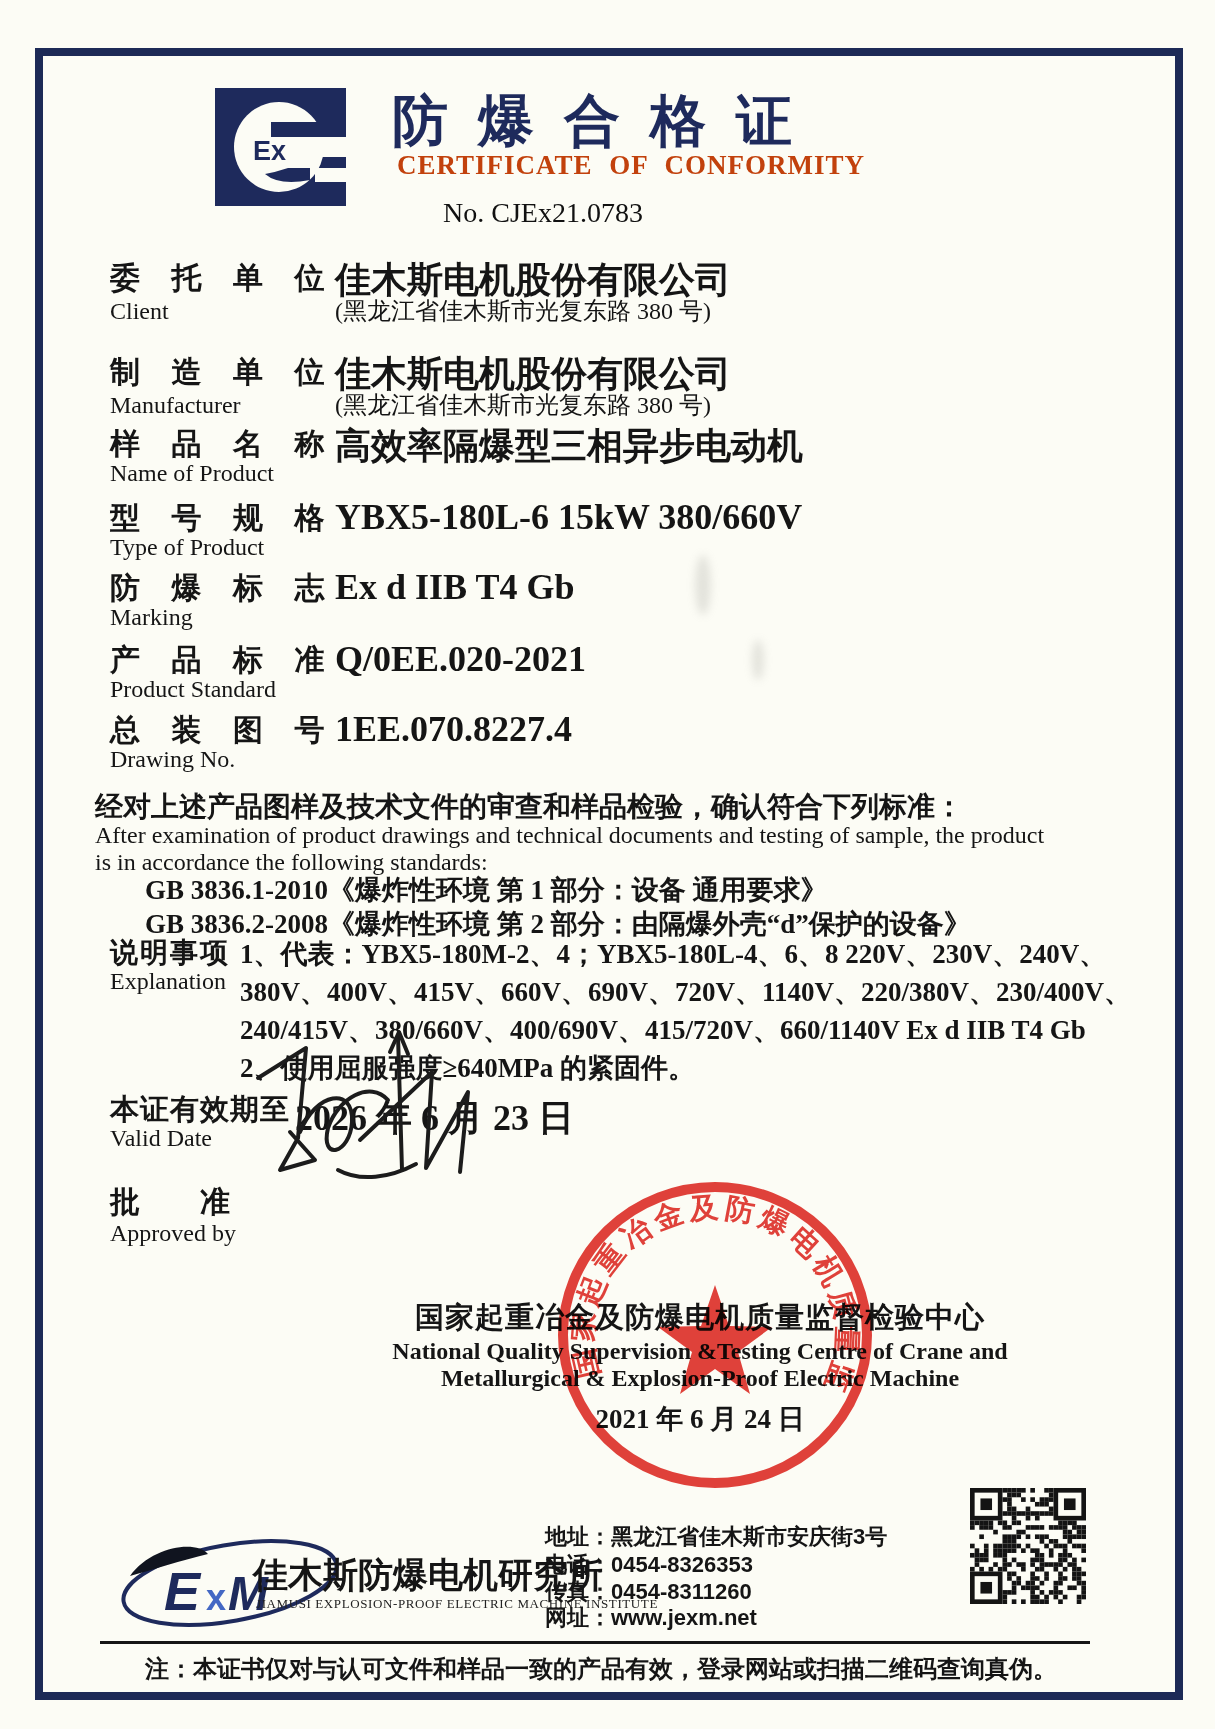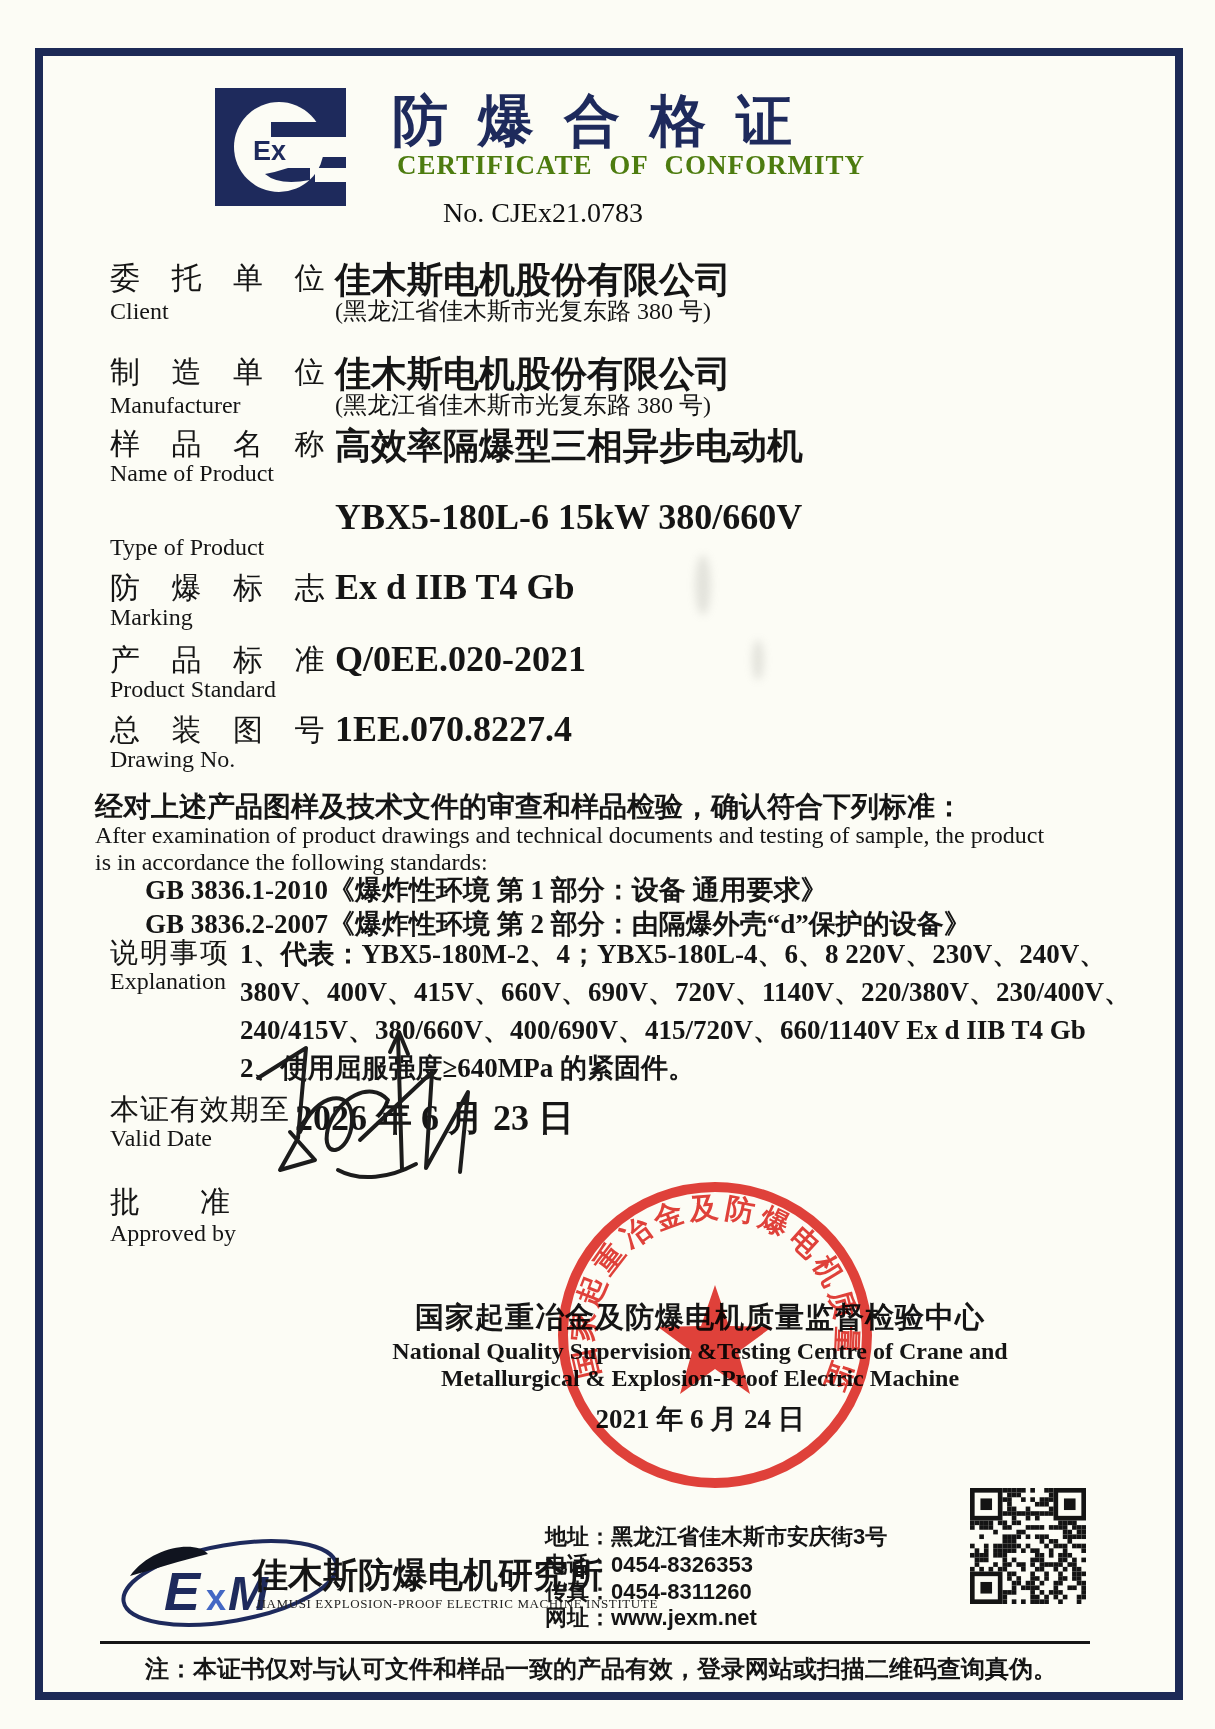--- a/index.html
+++ b/index.html
@@ -14,25 +14,25 @@
   }
   
   .ex-logo{position:absolute;left:215px;top:88px;}
   .title-cn{
     position:absolute;left:392px;top:84px;
     font-size:56px;font-weight:bold;color:#1e2a5c;letter-spacing:30px;
     font-family:"Liberation Serif","DejaVu Serif",serif;white-space:nowrap;
   }
   .title-en{
     position:absolute;left:397px;top:150px;
-    font-size:27px;font-weight:bold;color:#4d7c0f;letter-spacing:1px;word-spacing:9px;white-space:nowrap;
+    font-size:27px;font-weight:bold;color:#c2410c;letter-spacing:1px;word-spacing:9px;white-space:nowrap;
   }
   .cert-no{position:absolute;left:443px;top:197px;font-size:28px;color:#111;white-space:nowrap;}
   
-  .f-label{position:absolute;left:110px;font-size:30px;font-weight:normal;letter-spacing:12px;white-space:nowrap;text-align:right;}
+  .f-label{position:absolute;left:110px;font-size:30px;font-weight:bold;letter-spacing:12px;white-space:nowrap;text-align:right;}
   .f-en{position:absolute;left:110px;font-size:24px;white-space:nowrap;}
   .f-val{position:absolute;left:335px;font-size:36px;font-weight:bold;white-space:nowrap;}
   .f-val2{position:absolute;left:335px;font-size:24px;white-space:nowrap;}
   
   .conf-cn{position:absolute;left:95px;top:788px;font-size:28px;font-weight:bold;white-space:nowrap;}
   .conf-en{position:absolute;left:95px;font-size:24px;white-space:nowrap;}
   .std-line{position:absolute;left:145px;font-size:27px;font-weight:bold;white-space:nowrap;}
   
   .exp-line{position:absolute;left:240px;font-size:27px;font-weight:bold;white-space:nowrap;}
   
@@ -80,40 +80,41 @@
 
   <div class="f-label" style="top:352px">制 造 单 位</div>
   <div class="f-en" style="top:392px">Manufacturer</div>
   <div class="f-val" style="top:350px">佳木斯电机股份有限公司</div>
   <div class="f-val2" style="top:389px">(黑龙江省佳木斯市光复东路 380 号)</div>
 
   <div class="f-label" style="top:424px">样 品 名 称</div>
   <div class="f-en" style="top:460px">Name of Product</div>
   <div class="f-val" style="top:422px">高效率隔爆型三相异步电动机</div>
 
+  <div class="f-label" style="top:498px">型 号 规 格</div>
   <div class="f-en" style="top:534px">Type of Product</div>
   <div class="f-val" style="top:496px">YBX5-180L-6   15kW   380/660V</div>
 
   <div class="f-label" style="top:568px">防 爆 标 志</div>
   <div class="f-en" style="top:604px">Marking</div>
   <div class="f-val" style="top:566px">Ex d IIB T4 Gb</div>
 
   <div class="f-label" style="top:640px">产 品 标 准</div>
   <div class="f-en" style="top:676px">Product Standard</div>
   <div class="f-val" style="top:638px">Q/0EE.020-2021</div>
 
   <div class="f-label" style="top:710px">总 装 图 号</div>
   <div class="f-en" style="top:746px">Drawing No.</div>
   <div class="f-val" style="top:708px">1EE.070.8227.4</div>
 
   <div class="conf-cn">经对上述产品图样及技术文件的审查和样品检验，确认符合下列标准：</div>
   <div class="conf-en" style="top:822px">After examination of product drawings and technical documents and testing of sample, the product</div>
   <div class="conf-en" style="top:849px">is in accordance the following standards:</div>
   <div class="std-line" style="top:872px">GB 3836.1-2010《爆炸性环境  第 1 部分：设备  通用要求》</div>
-  <div class="std-line" style="top:906px">GB 3836.2-2007《爆炸性环境  第 2 部分：由隔爆外壳“d”保护的设备》</div>
+  <div class="std-line" style="top:906px">GB 3836.2-2008《爆炸性环境  第 2 部分：由隔爆外壳“d”保护的设备》</div>
 
   <div class="f-label" style="top:934px;letter-spacing:2px;font-size:28px">说明事项</div>
   <div class="f-en" style="top:968px">Explanation</div>
   <div class="exp-line" style="top:936px">1、代表：YBX5-180M-2、4；YBX5-180L-4、6、8  220V、230V、240V、</div>
   <div class="exp-line" style="top:974px">380V、400V、415V、660V、690V、720V、1140V、220/380V、230/400V、</div>
   <div class="exp-line" style="top:1012px">240/415V、380/660V、400/690V、415/720V、660/1140V   Ex d IIB T4 Gb</div>
   <div class="exp-line" style="top:1050px">2、使用屈服强度≥640MPa 的紧固件。</div>
 
   <div class="f-label" style="top:1090px;letter-spacing:1px;font-size:29px">本证有效期至</div>
   <div class="f-en" style="top:1125px">Valid Date</div>

